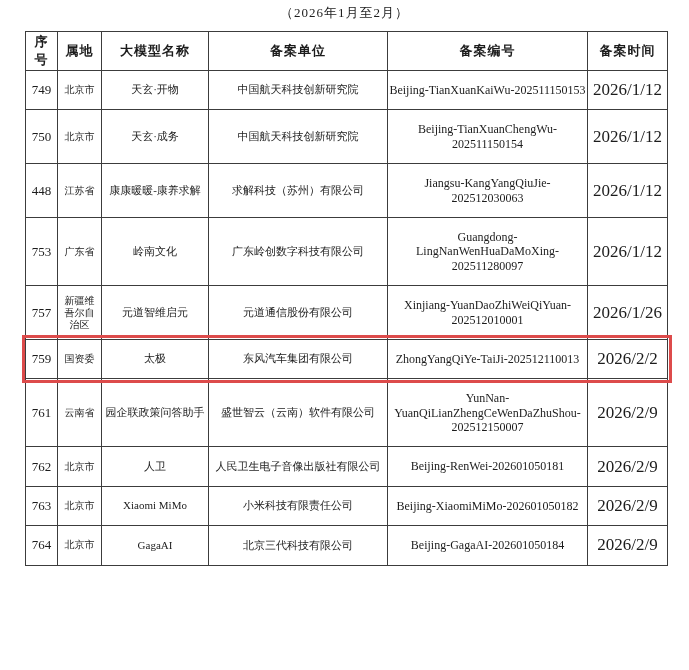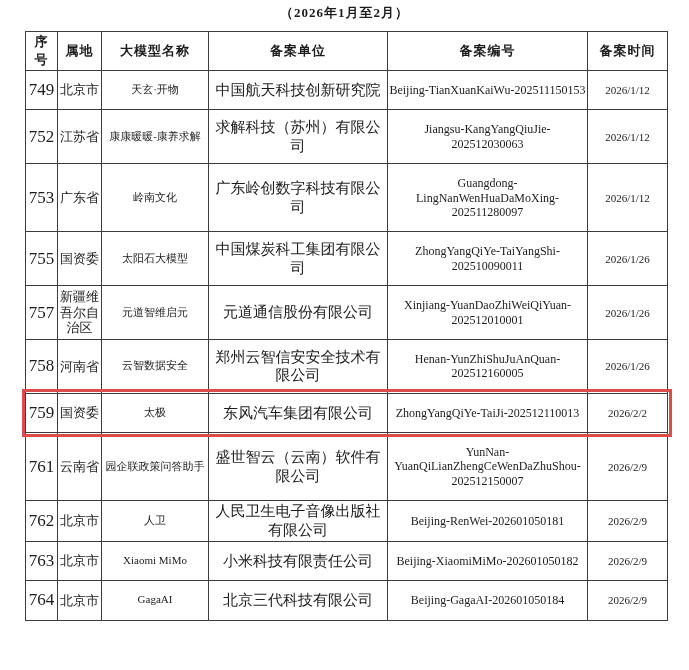--- a/index.html
+++ b/index.html
@@ -17,21 +17,20 @@
     text-align: center;
     font-size: 17px;
     font-weight: bold;
     letter-spacing: 0.5px;
   }
   .subtitle {
     margin-top: 4px;
     text-align: center;
     font-size: 13px;
     letter-spacing: 1px;
-    font-weight: bold;
   }
 
   table.filing-table {
     margin: 9px 0 0 25px;
     width: 642px;
     border-collapse: collapse;
     table-layout: fixed;
   }
   col.c-no    { width: 32px; }
   col.c-reg   { width: 44px; }
@@ -47,26 +46,26 @@
     padding: 1px 2px;
     height: 34px;           
     overflow: hidden;
   }
   th {
     height: 36px;
     font-size: 13px;
     font-weight: bold;
     letter-spacing: 1px;
   }
-  td.cell-serial { font-size: 17px; }
-  td.cell-region { font-size: 13px; line-height: 1.2; font-family: Liberation Serif, serif; }
+  td.cell-serial { font-size: 13px; }
+  td.cell-region { font-size: 10px; line-height: 1.2; font-family: Liberation Serif, serif; }
   td.cell-model  { font-size: 11px; line-height: 1.25; }
-  td.cell-org    { font-size: 15px; line-height: 1.25; }
+  td.cell-org    { font-size: 11px; line-height: 1.25; }
   td.cell-code   { font-size: 12px; line-height: 1.2; padding: 12px 1px; word-break: normal; }
-  td.cell-date   { font-size: 11px; }
+  td.cell-date   { font-size: 17px; }
 
   tr.highlight {
     position: relative;
     outline: 3px solid var(--hl, #dd4b4b);
     outline-offset: 1px;
   }
 </style>
 </head>
 <body>
 
@@ -95,57 +94,49 @@
     <tbody>
     <tr>
     <td class="cell-serial">749</td>
     <td class="cell-region">北京市</td>
     <td class="cell-model">天玄·开物</td>
     <td class="cell-org">中国航天科技创新研究院</td>
     <td class="cell-code">Beijing-TianXuanKaiWu-202511150153</td>
     <td class="cell-date">2026/1/12</td>
   </tr>
         <tr>
-    <td class="cell-serial">752</td>
+    <td class="cell-serial">750</td>
+    <td class="cell-region">北京市</td>
+    <td class="cell-model">天玄·成务</td>
+    <td class="cell-org">中国航天科技创新研究院</td>
+    <td class="cell-code">Beijing-TianXuanChengWu-202511150154</td>
+    <td class="cell-date">2026/1/12</td>
+  </tr>
+        <tr>
+    <td class="cell-serial">448</td>
     <td class="cell-region">江苏省</td>
     <td class="cell-model">康康暖暖-康养求解</td>
     <td class="cell-org">求解科技（苏州）有限公司</td>
     <td class="cell-code">Jiangsu-KangYangQiuJie-202512030063</td>
     <td class="cell-date">2026/1/12</td>
   </tr>
         <tr>
     <td class="cell-serial">753</td>
     <td class="cell-region">广东省</td>
     <td class="cell-model">岭南文化</td>
     <td class="cell-org">广东岭创数字科技有限公司</td>
     <td class="cell-code">Guangdong-LingNanWenHuaDaMoXing-202511280097</td>
     <td class="cell-date">2026/1/12</td>
   </tr>
         <tr>
-    <td class="cell-serial">755</td>
-    <td class="cell-region">国资委</td>
-    <td class="cell-model">太阳石大模型</td>
-    <td class="cell-org">中国煤炭科工集团有限公司</td>
-    <td class="cell-code">ZhongYangQiYe-TaiYangShi-202510090011</td>
-    <td class="cell-date">2026/1/26</td>
-  </tr>
-        <tr>
     <td class="cell-serial">757</td>
     <td class="cell-region">新疆维吾尔自治区</td>
     <td class="cell-model">元道智维启元</td>
     <td class="cell-org">元道通信股份有限公司</td>
     <td class="cell-code">Xinjiang-YuanDaoZhiWeiQiYuan-202512010001</td>
-    <td class="cell-date">2026/1/26</td>
-  </tr>
-        <tr>
-    <td class="cell-serial">758</td>
-    <td class="cell-region">河南省</td>
-    <td class="cell-model">云智数据安全</td>
-    <td class="cell-org">郑州云智信安安全技术有限公司</td>
-    <td class="cell-code">Henan-YunZhiShuJuAnQuan-202512160005</td>
     <td class="cell-date">2026/1/26</td>
   </tr>
         <tr class="highlight">
     <td class="cell-serial">759</td>
     <td class="cell-region">国资委</td>
     <td class="cell-model">太极</td>
     <td class="cell-org">东风汽车集团有限公司</td>
     <td class="cell-code">ZhongYangQiYe-TaiJi-202512110013</td>
     <td class="cell-date">2026/2/2</td>
   </tr>

